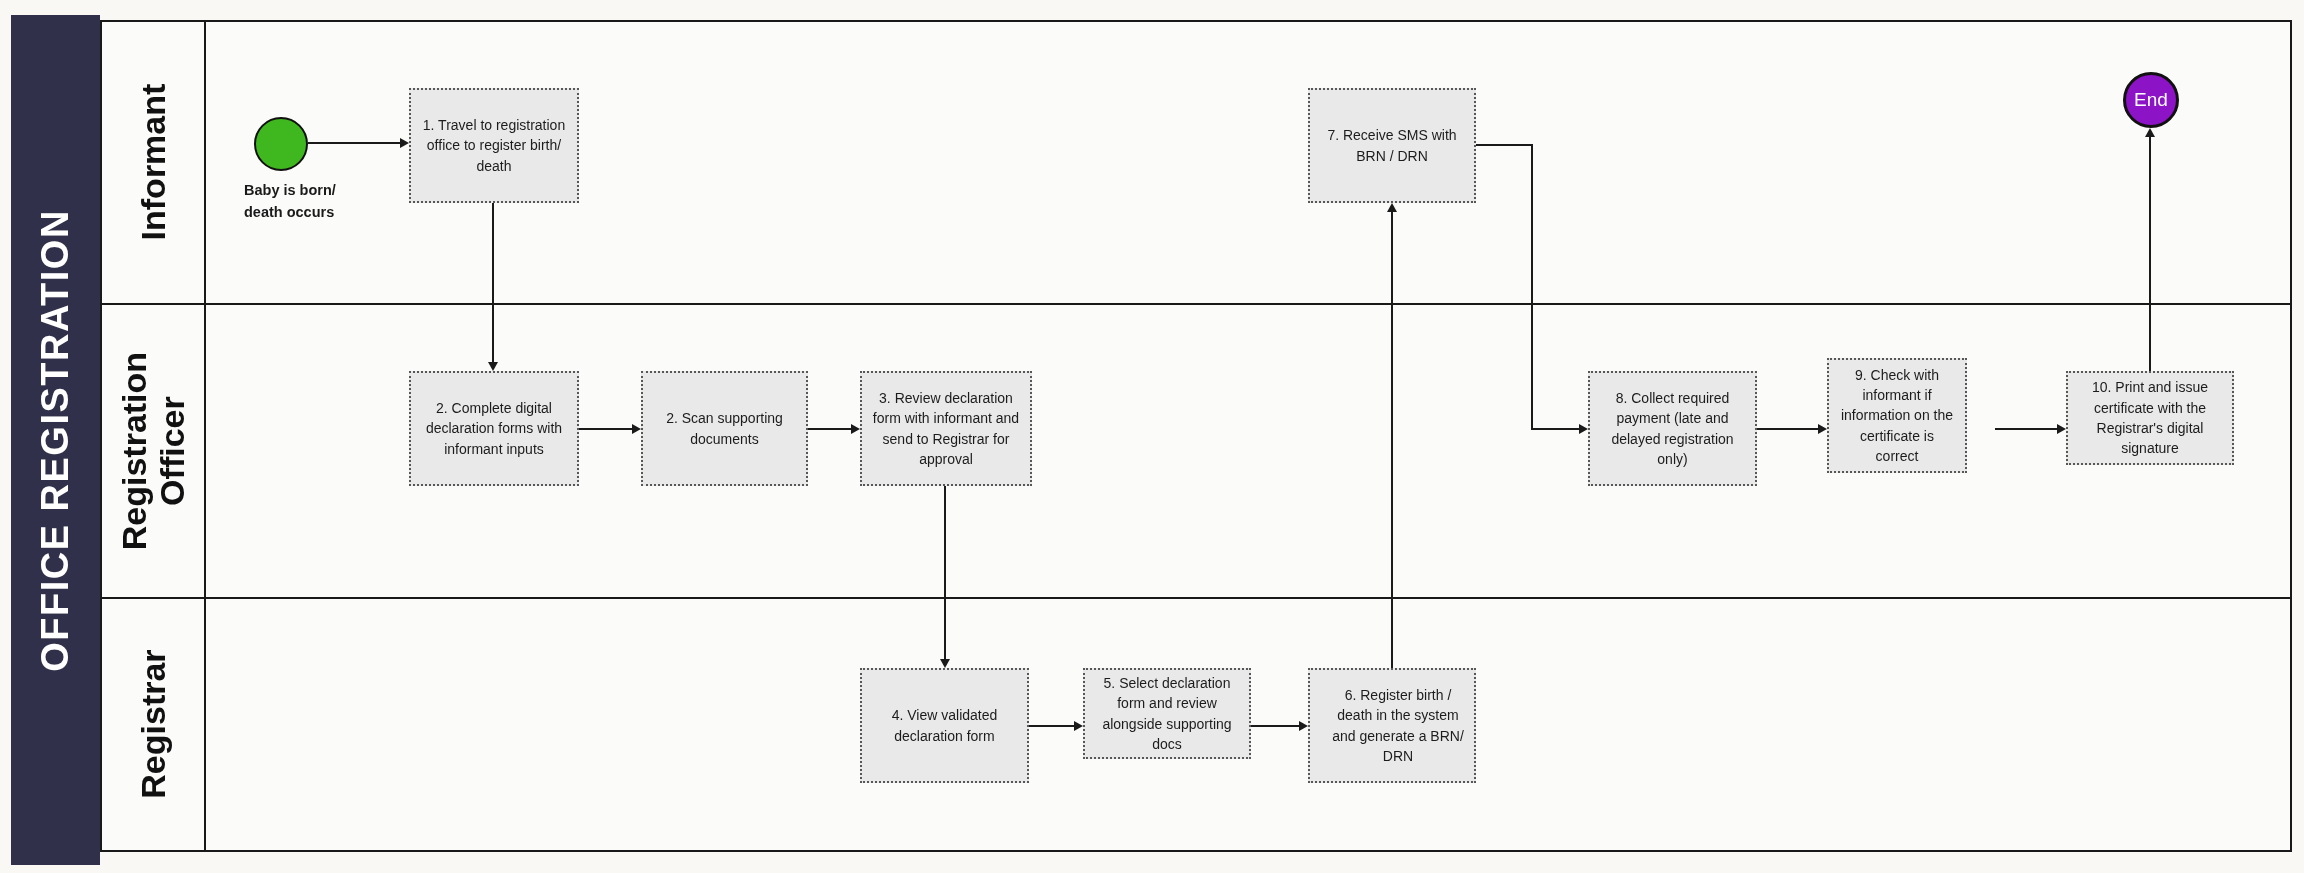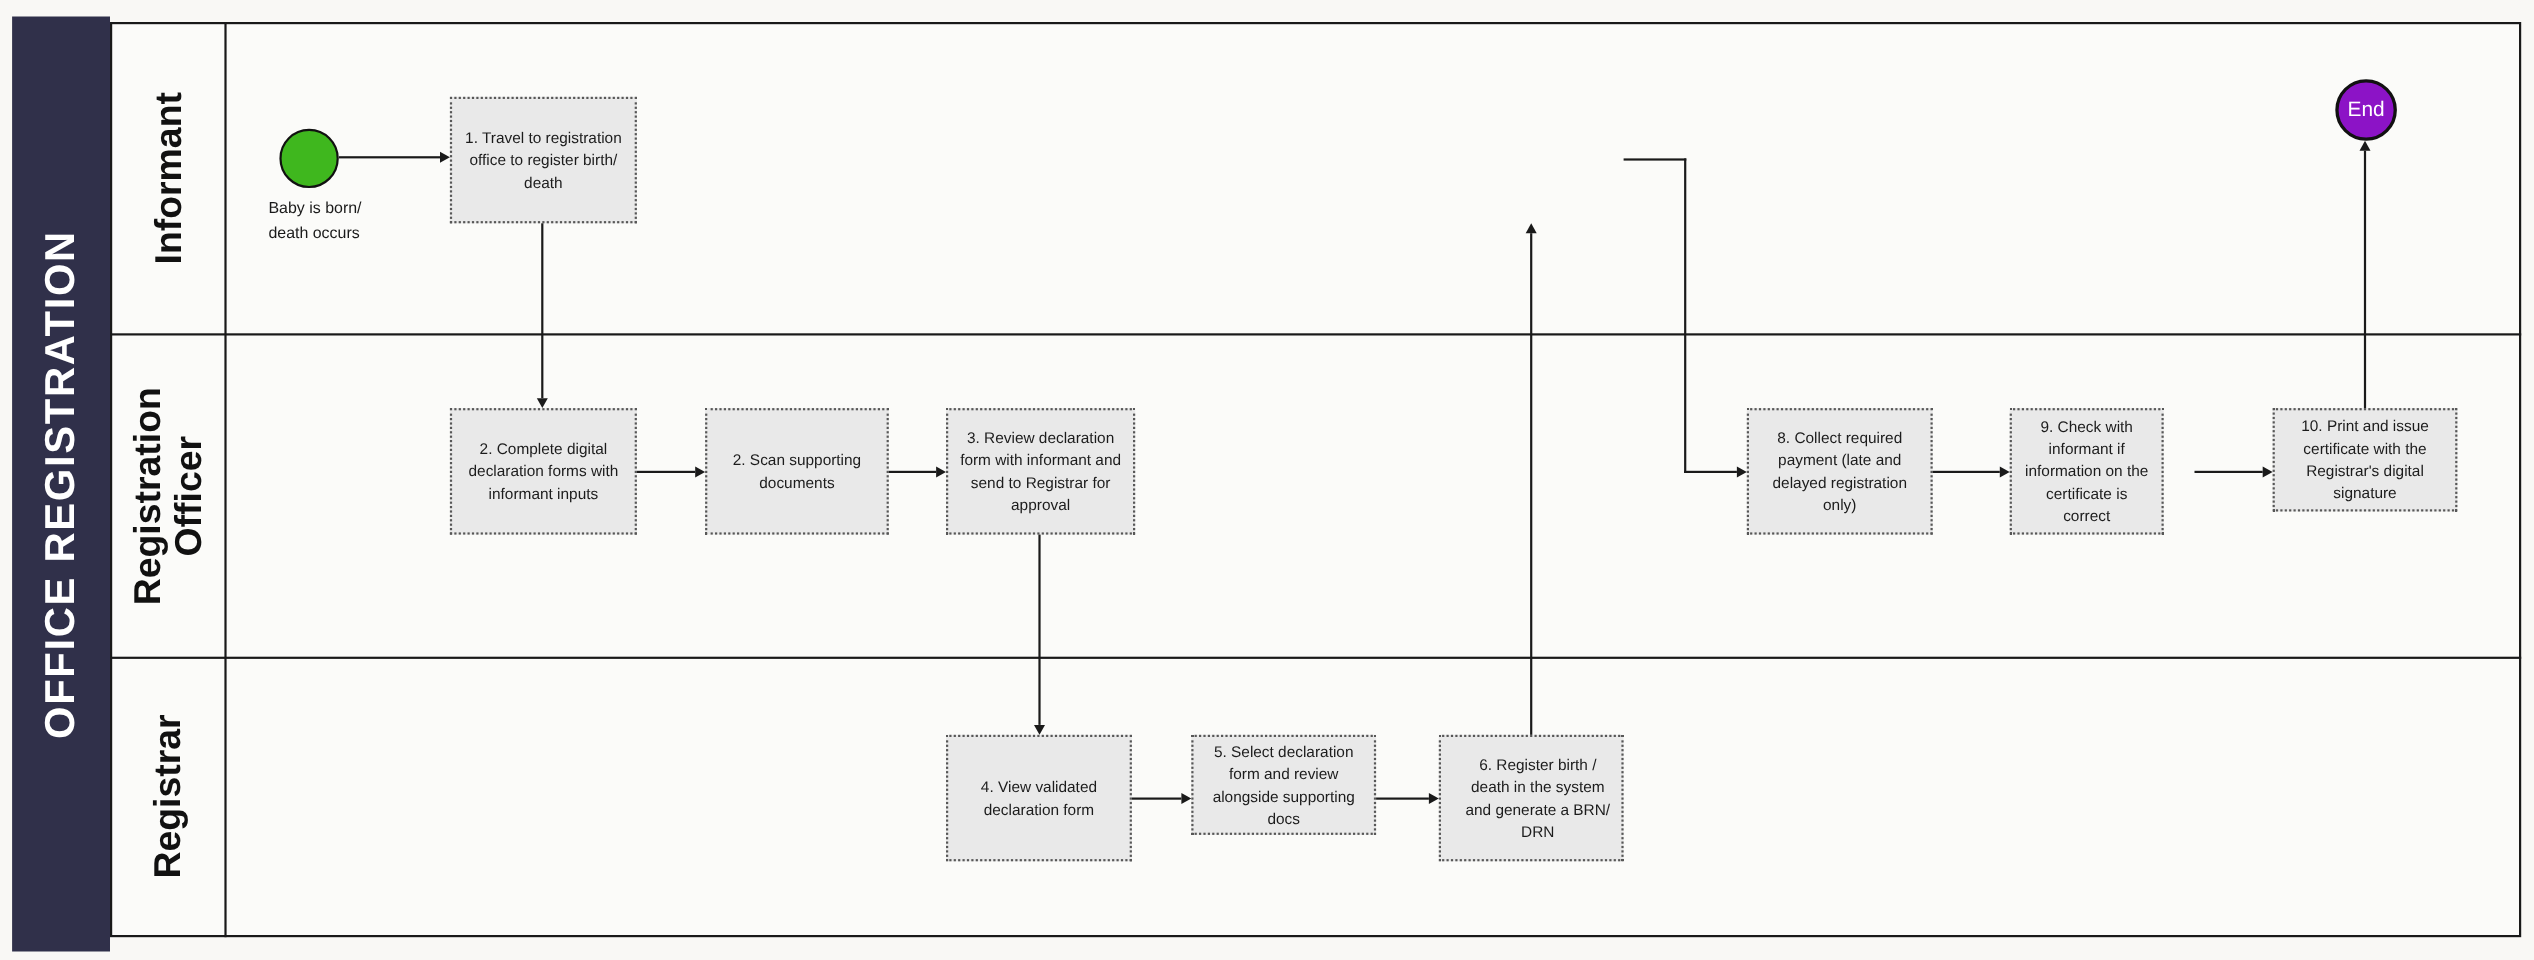--- a/index.html
+++ b/index.html
@@ -75,21 +75,21 @@
   }
   #end-event {
     left: 2123px; top: 72px; width: 56px; height: 56px;
     background: #8c13c6; border: 3.5px solid #111111;
     color: #ffffff; font-size: 19px;
   }
   .event-caption {
     position: absolute; left: 244px; top: 180px; width: 170px;
     font-size: 14.5px; line-height: 1.5; color: #1a1a1a; text-align: left;
   }
-  .event-caption span { display: block; }
+  .event-caption span { display: block; font-weight: bold; }
 
   
   .cline { position: absolute; background: #1a1a1a; }
   .arr { position: absolute; width: 0; height: 0; }
   .arr-r { border-top: 5px solid transparent; border-bottom: 5px solid transparent; border-left: 9px solid #1a1a1a; }
   .arr-d { border-left: 5px solid transparent; border-right: 5px solid transparent; border-top: 9px solid #1a1a1a; }
   .arr-u { border-left: 5px solid transparent; border-right: 5px solid transparent; border-bottom: 9px solid #1a1a1a; }
 </style>
 </head>
 <body>
@@ -117,26 +117,27 @@
   <div id="start-event" class="event"></div>
   <div class="event-caption">
     <span>Baby is born/</span>
     <span>death occurs</span>
   </div>
   <div id="end-event" class="event">
     <span>End</span>
   </div>
 
   <div class="task" style="left:409px; top:88px; width:170px; height:115px;">1. Travel to registration office to register birth/ death</div>
+  <div class="task" style="left:1308px; top:88px; width:168px; height:115px;">7. Receive SMS with BRN / DRN</div>
 
   <div class="task" style="left:409px; top:371px; width:170px; height:115px;">2. Complete digital declaration forms with informant inputs</div>
   <div class="task" style="left:641px; top:371px; width:167px; height:115px;text-align:center;">2. Scan supporting documents</div>
   <div class="task" style="left:860px; top:371px; width:172px; height:115px;">3. Review declaration form with informant and send to Registrar for approval</div>
   <div class="task" style="left:1588px; top:371px; width:169px; height:115px;">8. Collect required payment (late and delayed registration only)</div>
-  <div class="task" style="left:1827px; top:371px; width:140px; height:115px;">9. Check with informant if information on the certificate is correct</div>
+  <div class="task" style="left:1827px; top:358px; width:140px; height:115px;">9. Check with informant if information on the certificate is correct</div>
   <div class="task" style="left:2066px; top:371px; width:168px; height:94px;">10. Print and issue certificate with the Registrar's digital signature</div>
 
   <div class="task" style="left:860px; top:668px; width:169px; height:115px;">4. View validated declaration form</div>
   <div class="task" style="left:1083px; top:668px; width:168px; height:91px;">5. Select declaration form and review alongside supporting docs</div>
   <div class="task" style="left:1308px; top:668px; width:168px; height:115px;padding-left:20px;">6. Register birth / death in the system and generate a BRN/ DRN</div>
 
   <div class="cline" style="left:308px; top:142px; width:93px; height:2px;"></div>
   <div class="arr arr-r" style="left:400px; top:138px;"></div>
 
   <div class="cline" style="left:492px; top:203px; width:2px; height:159px;"></div>

